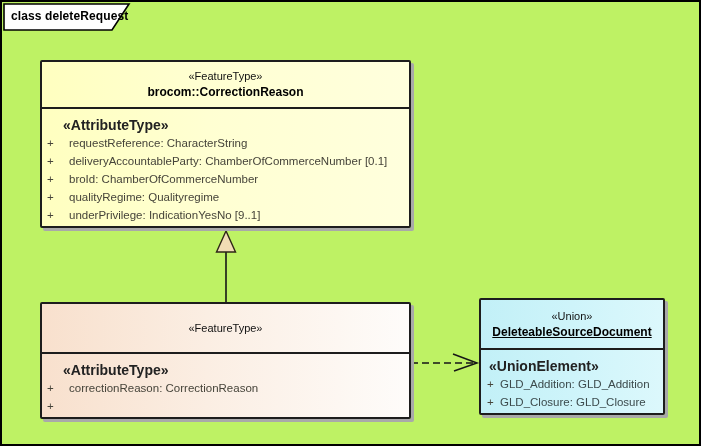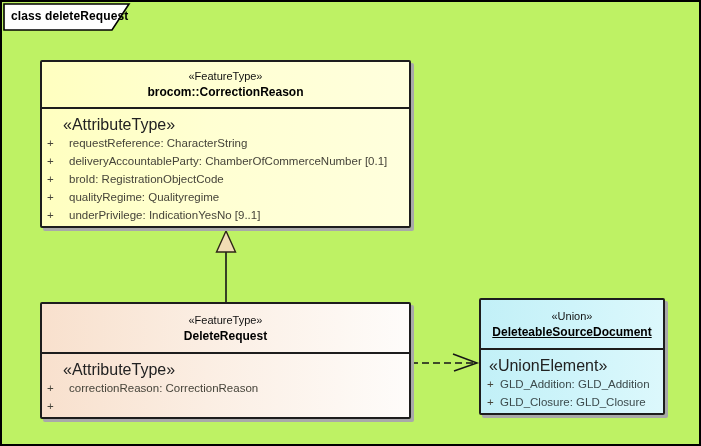--- a/index.html
+++ b/index.html
@@ -69,24 +69,25 @@
   .class-name {
     font-size: 12px;
     font-weight: bold;
     color: #000;
     line-height: 17px;
   }
   .class-name.underlined { text-decoration: underline; }
 
   .box-attrs { padding-top: 7px; }
   .attr-stereotype {
-    font-size: 16px;
+    font-size: 14px;
     color: #222;
     line-height: 18px;
     padding-left: 21px;
+    font-weight: bold;
   }
   .box-union .attr-stereotype { padding-left: 8px; }
 
   .attr-row {
     display: flex;
     font-size: 11.5px;
     line-height: 18px;
     color: #46443a;
     white-space: nowrap;
   }
@@ -131,37 +132,36 @@
       <div class="attr-row">
         <span class="attr-vis">+</span>
         <span>requestReference: CharacterString</span>
       </div>
       <div class="attr-row">
         <span class="attr-vis">+</span>
         <span>deliveryAccountableParty: ChamberOfCommerceNumber [0.1]</span>
       </div>
       <div class="attr-row">
         <span class="attr-vis">+</span>
-        <span>broId: RegistrationObjectCode</span>
+        <span>broId: ChamberOfCommerceNumber</span>
       </div>
       <div class="attr-row">
         <span class="attr-vis">+</span>
         <span>qualityRegime: Qualityregime</span>
       </div>
       <div class="attr-row">
         <span class="attr-vis">+</span>
         <span>underPrivilege: IndicationYesNo [9..1]</span>
       </div>
     </div>
   </div>
 
   <div class="uml-box box-delete">
     <div class="box-header">
       <div class="stereotype">«FeatureType»</div>
-      <div class="class-name">DeleteRequest</div>
     </div>
     <div class="box-attrs">
       <div class="attr-stereotype">«AttributeType»</div>
       <div class="attr-row">
         <span class="attr-vis">+</span>
         <span>correctionReason: CorrectionReason</span>
       </div>
       <div class="attr-row">
         <span class="attr-vis">+</span>
       </div>

